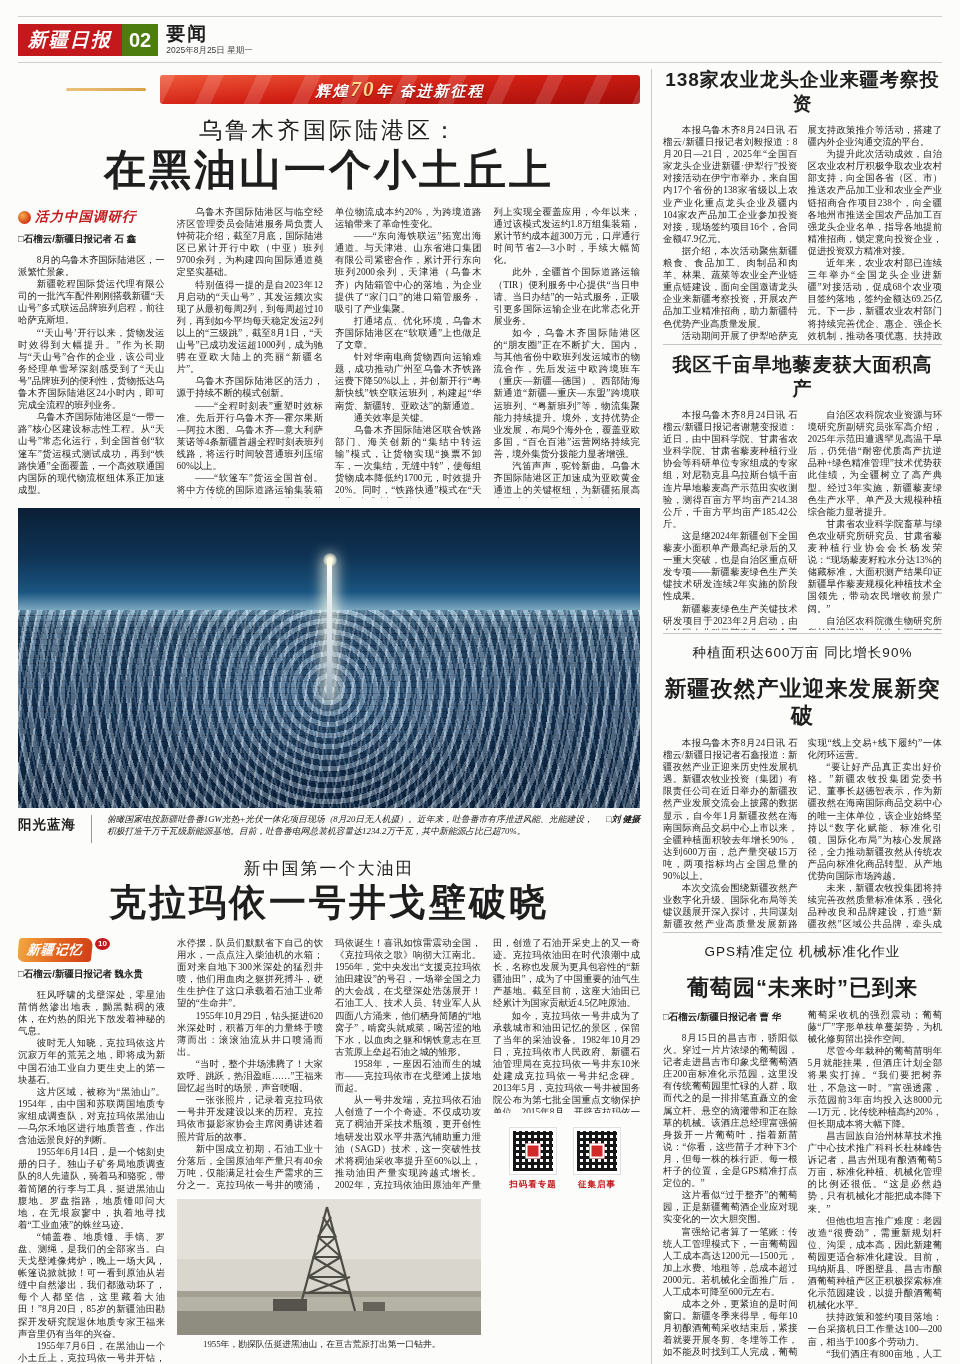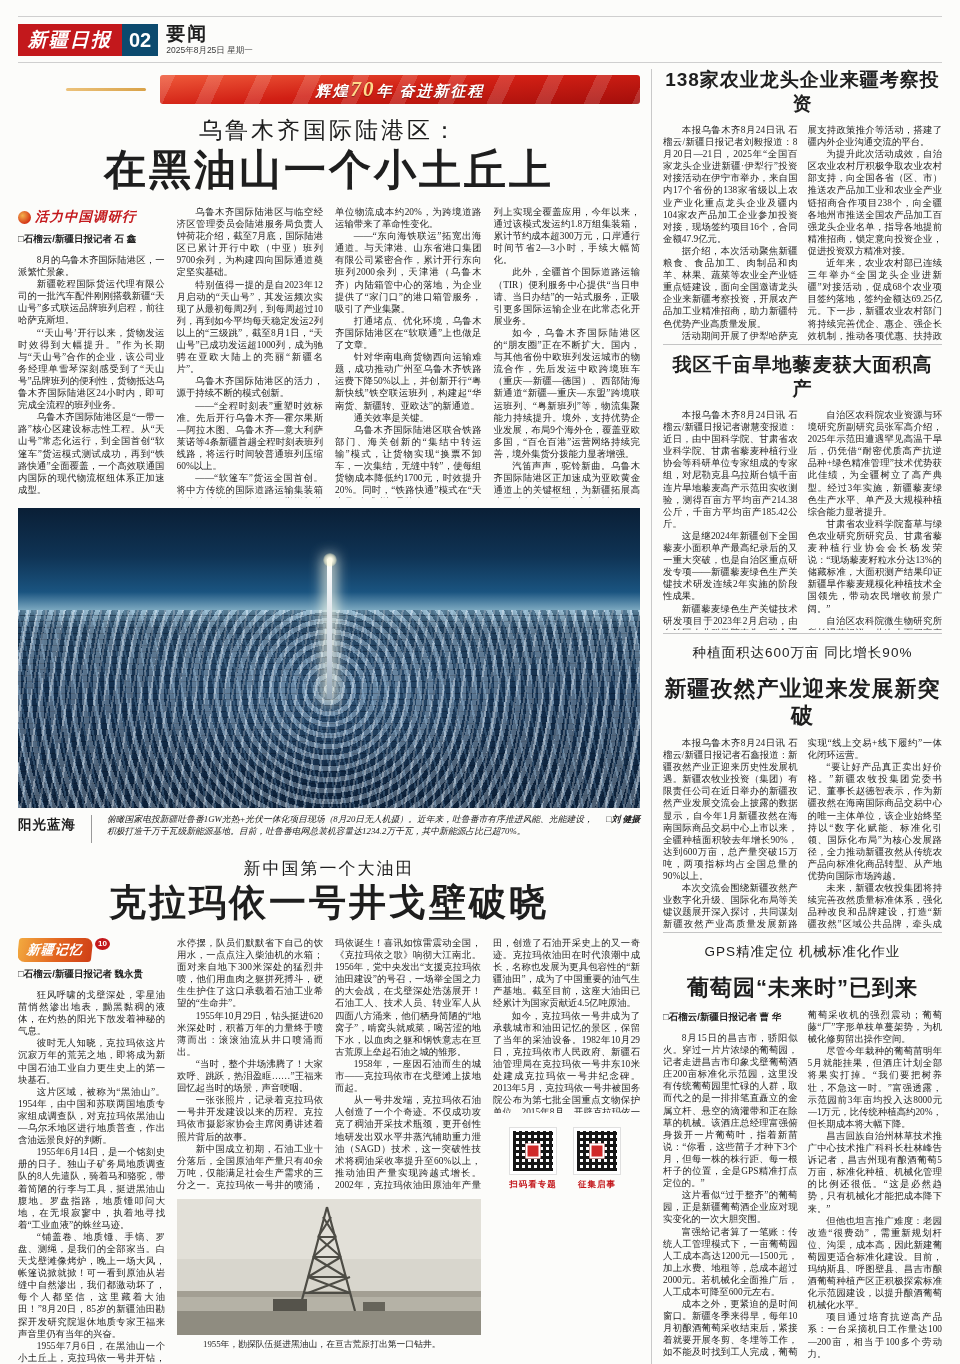--- a/index.html
+++ b/index.html
@@ -1,20 +1,20 @@
 <!DOCTYPE html>
 <html><head>
 <meta charset="utf-8">
 <style>
   html,body{margin:0;padding:0;background:#e8e8e6;}
   .page{width:960px;height:1364px;margin:0 auto;background:#fcfcfa;overflow:hidden;position:relative;color:#1e1e1e;font-family:"Liberation Sans",sans-serif;}
   
   .hdr{margin:16px 18px 0;border-top:1px solid #cfcfcf;border-bottom:1px solid #cfcfcf;padding:7px 0 6px;display:flex;align-items:flex-start;}
   .mast-logo{background:#c3181c;color:#fff;font:italic 900 19px/32px "Liberation Serif",serif;padding:0 10px;letter-spacing:2px;}
-  .mast-page{background:#0c4a6e;color:#fff;font:700 20px/32px "Liberation Sans",sans-serif;padding:0 7px;}
+  .mast-page{background:#4d7c0f;color:#fff;font:700 20px/32px "Liberation Sans",sans-serif;padding:0 7px;}
   .mast-sec{margin-left:8px;display:flex;flex-direction:column;justify-content:center;}
   .sec-name{font:900 19px/19px "Liberation Sans",sans-serif;letter-spacing:2px;}
   .sec-date{font:400 8.5px/11px "Liberation Sans",sans-serif;color:#3a3a3a;margin-top:2px;}
   
   .main{display:flex;margin:0 18px;}
   .leftcol{width:622px;flex:none;}
   .vrule{width:1px;background:#c9c9c9;margin:6px 11px 0;flex:none;}
   .rightcol{flex:1;display:flex;flex-direction:column;overflow:hidden;height:1296px;}
   
   .banner-row{display:flex;align-items:center;margin-top:12px;}
@@ -302,21 +302,21 @@
                 <p class="para">富强给记者算了一笔账：传统人工管理模式下，一亩葡萄园人工成本高达1200元—1500元，加上水费、地租等，总成本超过2000元。若机械化全面推广后，人工成本可降至600元左右。</p>
                 <p class="para">成本之外，更紧迫的是时间窗口。新疆冬季来得早，每年10月初酿酒葡萄采收结束后，紧接着就要开展冬剪、冬埋等工作，如不能及时找到工人完成，葡萄藤极易冻伤。</p>
                 <p class="para">在这片示范园里，传统葡萄种植的“经验主义”被精准的工业标准取代：每根杆子用GPS定位打点，杆距6米，葡萄苗株距1米、行距3.2米；滴灌带全部悬空挂于铁丝上，避免机械除草时损坏；金属立杆替代传统水泥杆，可承受</p>
               </div>
           </div>
           <div class="c">
               <p class="para cont">葡萄采收机的强烈震动；葡萄藤“厂”字形单枝单蔓架势，为机械化修剪留出操作空间。</p>
               <p class="para">尽管今年栽种的葡萄苗明年5月就能挂果，但酒庄计划全部将果实打掉。“我们要把树养壮，不急这一时。”富强透露，示范园前3年亩均投入达8000元—1万元，比传统种植高约20%，但长期成本将大幅下降。</p>
               <p class="para">昌吉回族自治州林草技术推广中心技术推广科科长杜林峰告诉记者，昌吉州现有酿酒葡萄5万亩，标准化种植、机械化管理的比例还很低。“这是必然趋势，只有机械化才能把成本降下来。”</p>
               <p class="para">但他也坦言推广难度：老园改造“很费劲”，需重新规划杆位、沟渠，成本高，因此新建葡萄园更适合标准化建设。目前，玛纳斯县、呼图壁县、昌吉市酿酒葡萄种植产区正积极探索标准化示范园建设，以提升酿酒葡萄机械化水平。</p>
-              <p class="para">项目通过培育抗逆高产品系：一台采摘机日工作量达100—200亩，相当于100多个劳动力。</p>
+              <p class="para">扶持政策和签约项目落地：一台采摘机日工作量达100—200亩，相当于100多个劳动力。</p>
               <p class="para">“我们酒庄有800亩地，人工采收要一个多月，用机械一周就能完成。”富强说。未来，酒庄还计划为周边小型酒庄提供机械化采收服务，摊薄设备成本。</p>
             </div>
         </div>
       </div>
 
     </div>
   </div>
 </div>
 
 </body></html>

